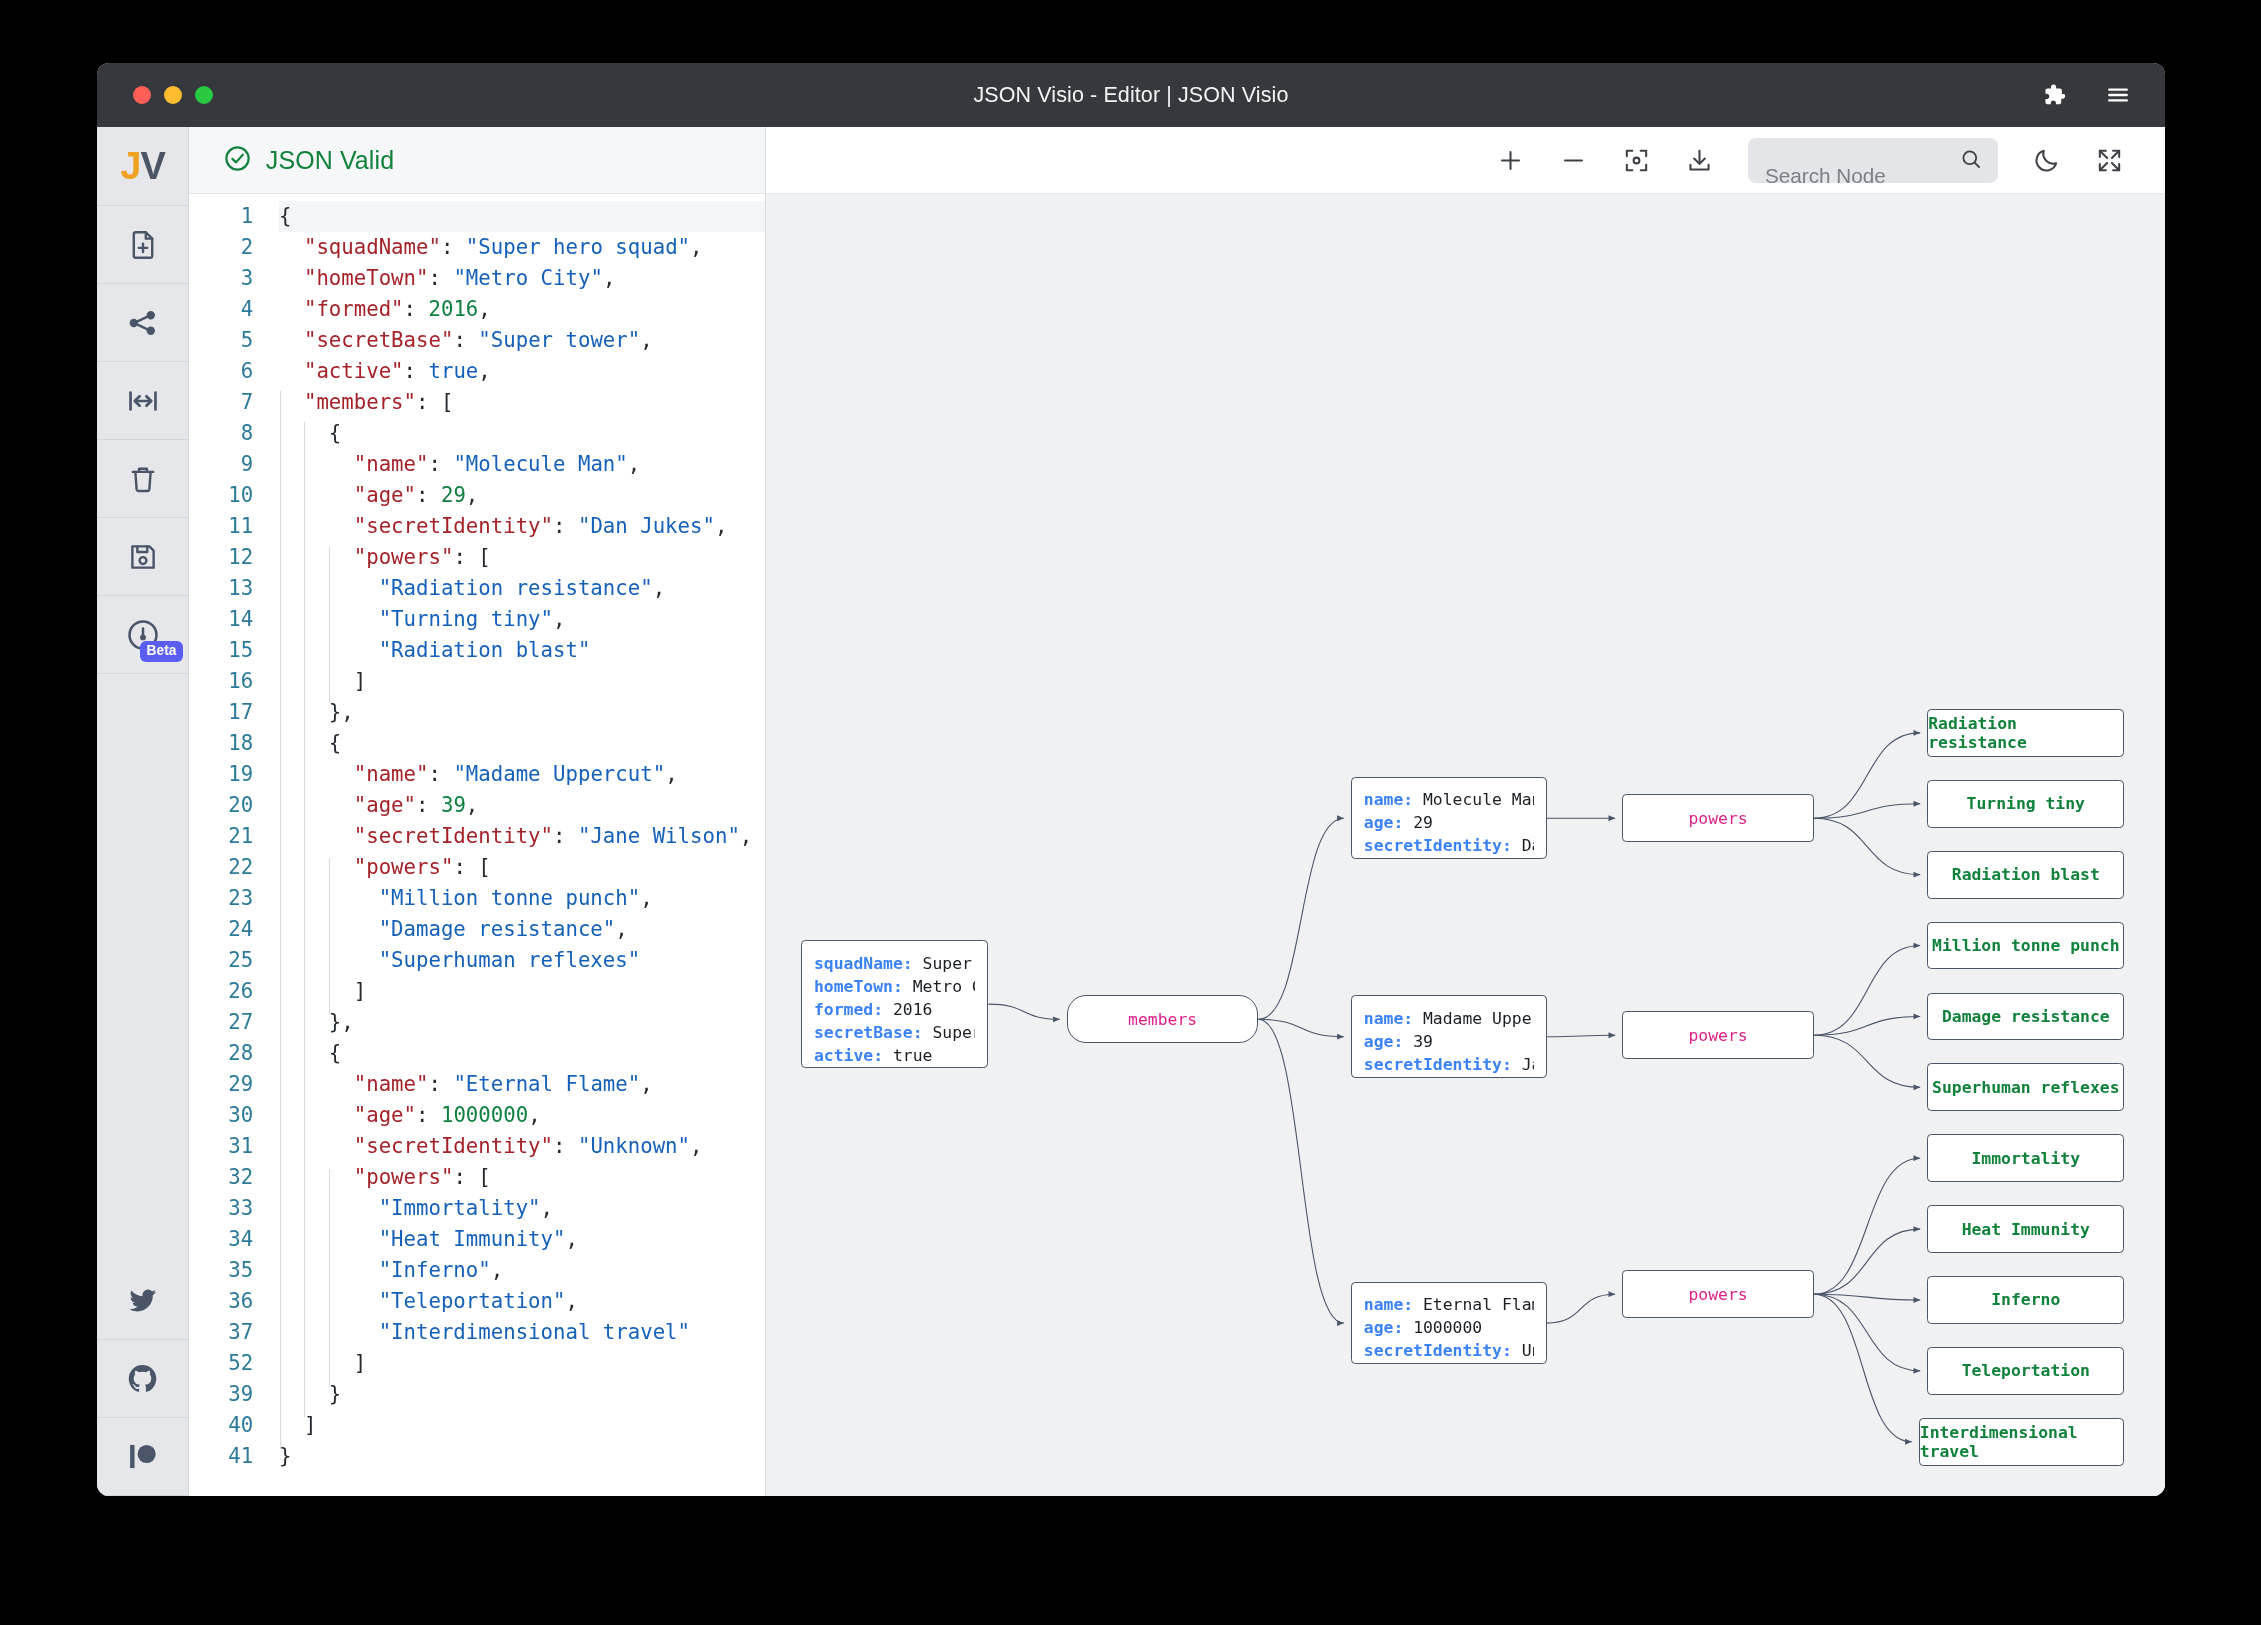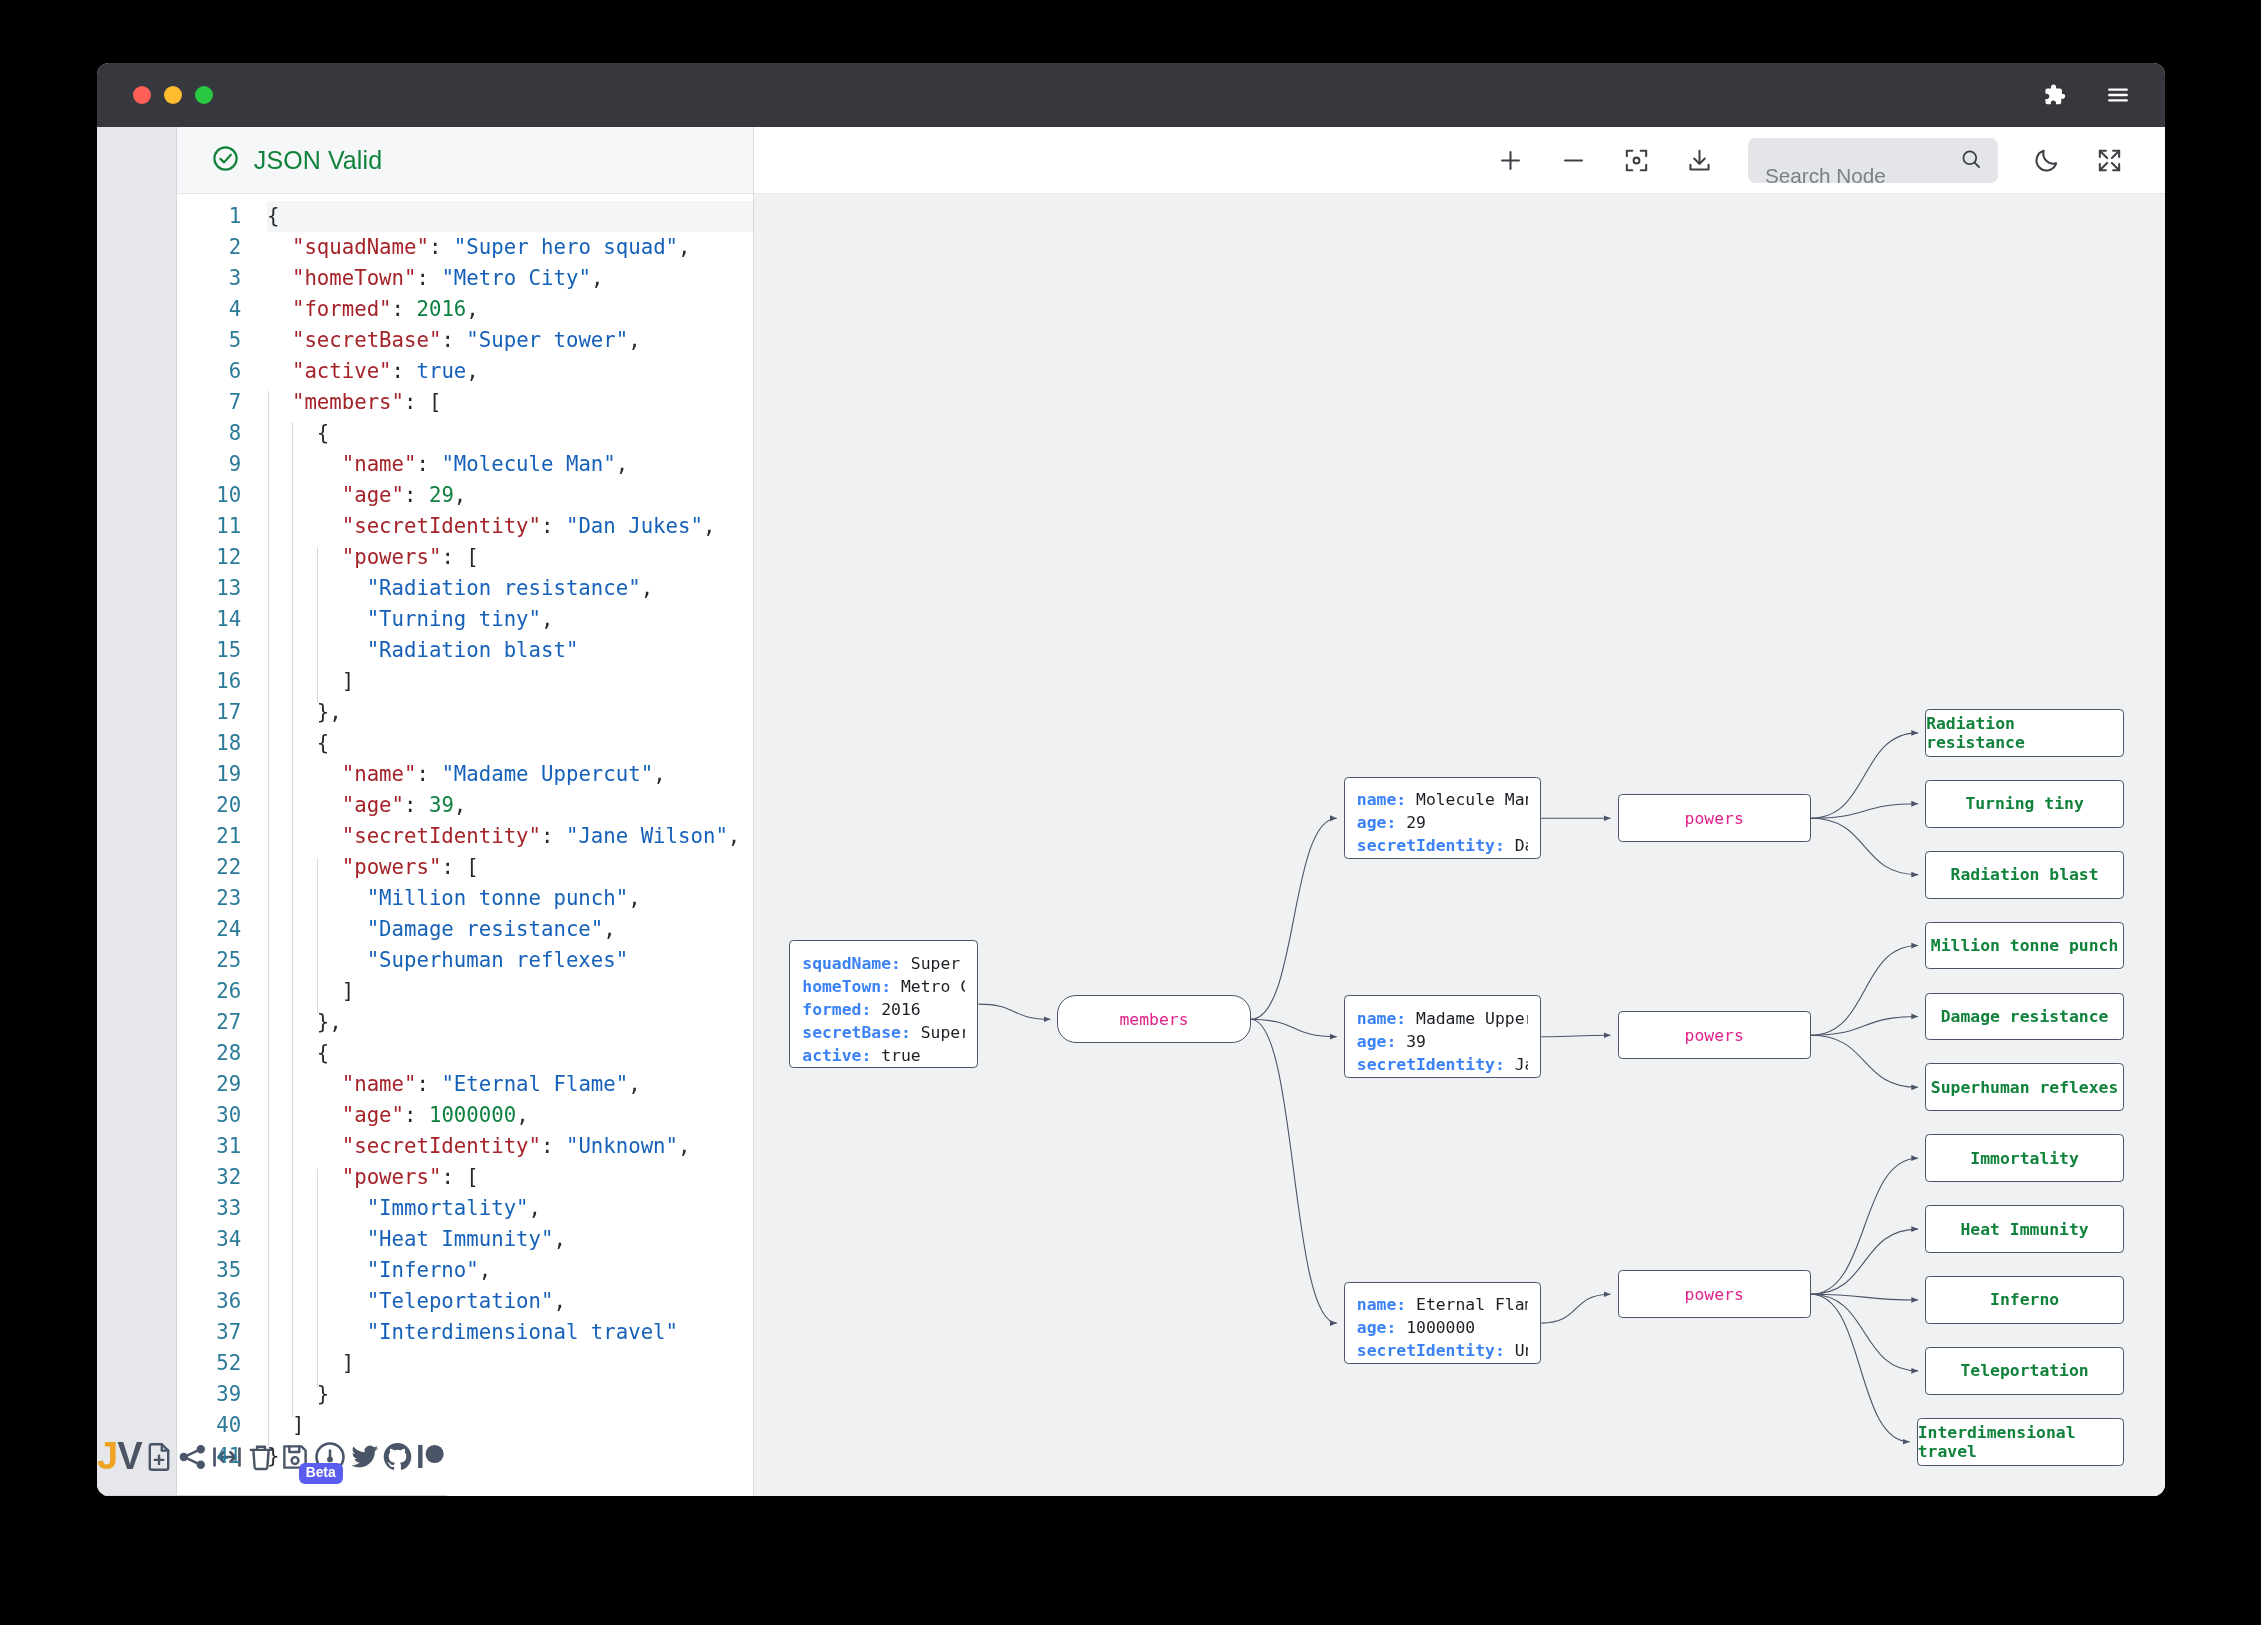--- a/index.html
+++ b/index.html
@@ -50,25 +50,26 @@
     position: absolute; right: 34px;
     display: flex; align-items: center; gap: 38px;
   }
   .tb-icon { width: 26px; height: 26px; display: block; cursor: pointer; }
 
   
   #body-row { display: flex; height: calc(100% - 64px); }
 
   
   #rail {
-    width: 80px;
+    width: 92px;
     background: #e5e7ea;
     border-right: 0.9px solid #d3d6da;
     display: flex;
-    align-items: flex-end;
+    flex-direction: column;
+    align-items: center;
     flex: none;
   }
   .rail-cell {
     width: 92px; height: 78px;
     display: flex; align-items: center; justify-content: center;
     border-bottom: 0.9px solid #d3d6da;
     position: relative;
     cursor: pointer;
   }
   .rail-cell.logo { height: 79px; border-bottom: 0.9px solid #d3d6da; }
@@ -228,20 +229,21 @@
 <body>
 
 <div id="app-window">
 
   <div id="titlebar">
     <div id="traffic-lights">
       <span class="dot red"></span>
       <span class="dot yellow"></span>
       <span class="dot green"></span>
     </div>
+    <div id="window-title">JSON Visio - Editor | JSON Visio</div>
     <div id="titlebar-actions">
       <span>
         <svg class="tb-icon" viewBox="0 0 24 24" fill="#ffffff">
           <path d="M20.5 11h-1.2V7.8c0-1-.8-1.8-1.8-1.8H14V4.8C14 3.5 12.9 2.4 11.6 2.4S9.2 3.5 9.2 4.8V6H5.9c-1 0-1.8.8-1.8 1.8v3.1h1.2c1.3 0 2.4 1.1 2.4 2.4S6.6 15.7 5.3 15.7H4.1v3.1c0 1 .8 1.8 1.8 1.8h3.1v-1.2c0-1.3 1.1-2.4 2.4-2.4s2.4 1.1 2.4 2.4v1.2h3.1c1 0 1.8-.8 1.8-1.8v-3.3h1.2c1.3 0 2.4-1.1 2.4-2.4S21.8 11 20.5 11z"></path>
         </svg>
       </span>
       <span>
         <svg class="tb-icon" viewBox="0 0 24 24" stroke="#ffffff" stroke-width="2.2" stroke-linecap="round">
           <line x1="4" y1="7" x2="20" y2="7"></line>
           <line x1="4" y1="12" x2="20" y2="12"></line>

